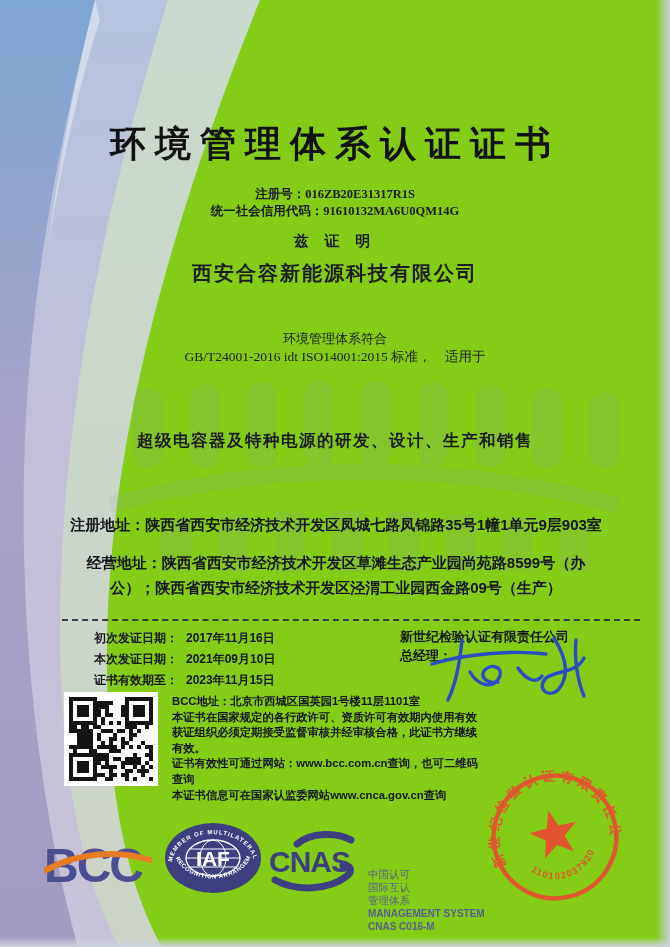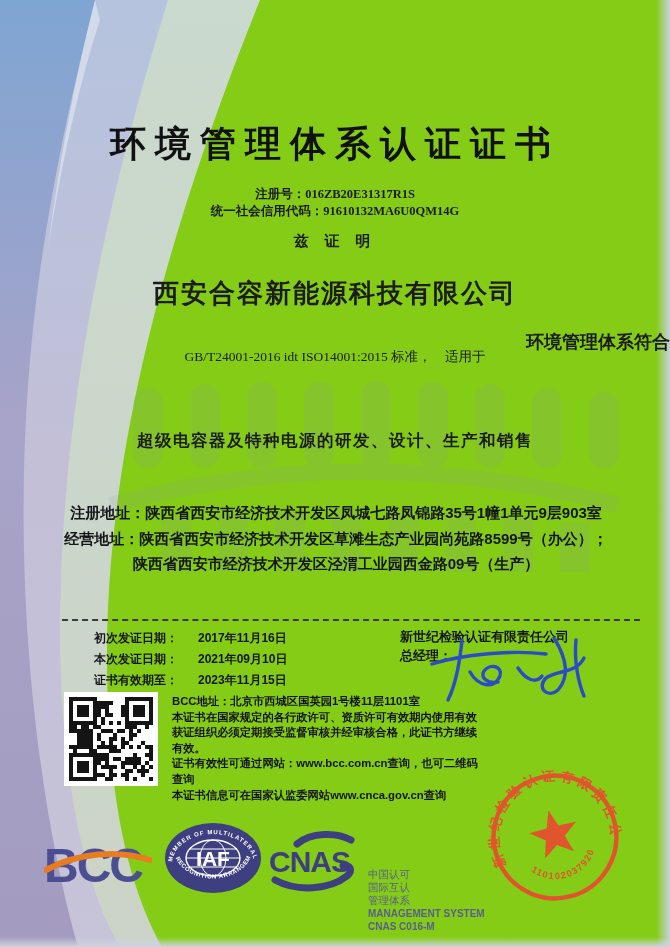--- a/index.html
+++ b/index.html
@@ -14,35 +14,35 @@
   #bg-bands, #watermark{left:0;top:0;pointer-events:none;}
   #edge-right{right:0;top:0;width:14px;height:947px;
       background:linear-gradient(to left,#c9d0dd,rgba(234,238,243,0));}
   #edge-bottom{left:0;bottom:0;width:670px;height:10px;
       background:linear-gradient(to top,#cdd3de,rgba(234,238,243,0));}
 
   #cert-title{top:120px;font-size:36px;font-weight:700;letter-spacing:9px;color:#111;}
   #reg-line{top:186px;font-size:12.5px;font-weight:700;}
   #credit-line{top:203px;font-size:12.5px;font-weight:700;}
   #certify-line{top:232px;font-size:15px;font-weight:700;letter-spacing:6px;}
-  #company-name{top:276px;font-size:26px;font-weight:600;letter-spacing:2px;}
-  #system-line{top:330px;font-size:18px;font-weight:700;text-align:right;}
+  #company-name{top:260px;font-size:20px;font-weight:600;letter-spacing:2px;}
+  #system-line{top:330px;font-size:13px;font-weight:400;}
   #standard-line{top:348px;font-size:13.5px;font-family:Liberation Serif, serif;}
   #scope-line{top:430px;font-size:16.5px;font-weight:700;letter-spacing:1.5px;}
 
   #address-block{top:500px;left:58px;width:556px;text-align:center;
       font-size:15px;font-weight:700;line-height:25.5px;color:#15151c;}
-  #address-block .addr{margin:0;}
+  #address-block .addr{margin:12px;}
 
   #divider{top:619px;left:62px;width:578px;border-top:2px dashed #3a3a44;height:0;}
 
   #dates-block{top:628px;left:60px;font-size:12px;font-weight:700;color:#15151c;}
   #dates-block .drow{display:flex;line-height:21px;}
   #dates-block .dlabel{display:inline-block;width:118px;text-align:right;}
-  #dates-block .dvalue{display:inline-block;margin-left:20px;}
+  #dates-block .dvalue{display:inline-block;margin-left:8px;}
 
   #issuer-block{top:627px;left:400px;font-size:13px;font-weight:700;color:#15151c;line-height:19px;}
   #signature{top:628px;left:418px;}
 
   #qr-box{top:692px;left:64px;width:94px;height:94px;background:#fff;}
   #footer-block{top:694px;left:172px;width:310px;font-size:11.3px;font-weight:700;
       line-height:15.6px;color:#15151c;}
 
   #stamp{top:764px;left:482px;width:146px;height:146px;transform:rotate(-14deg);}
 

